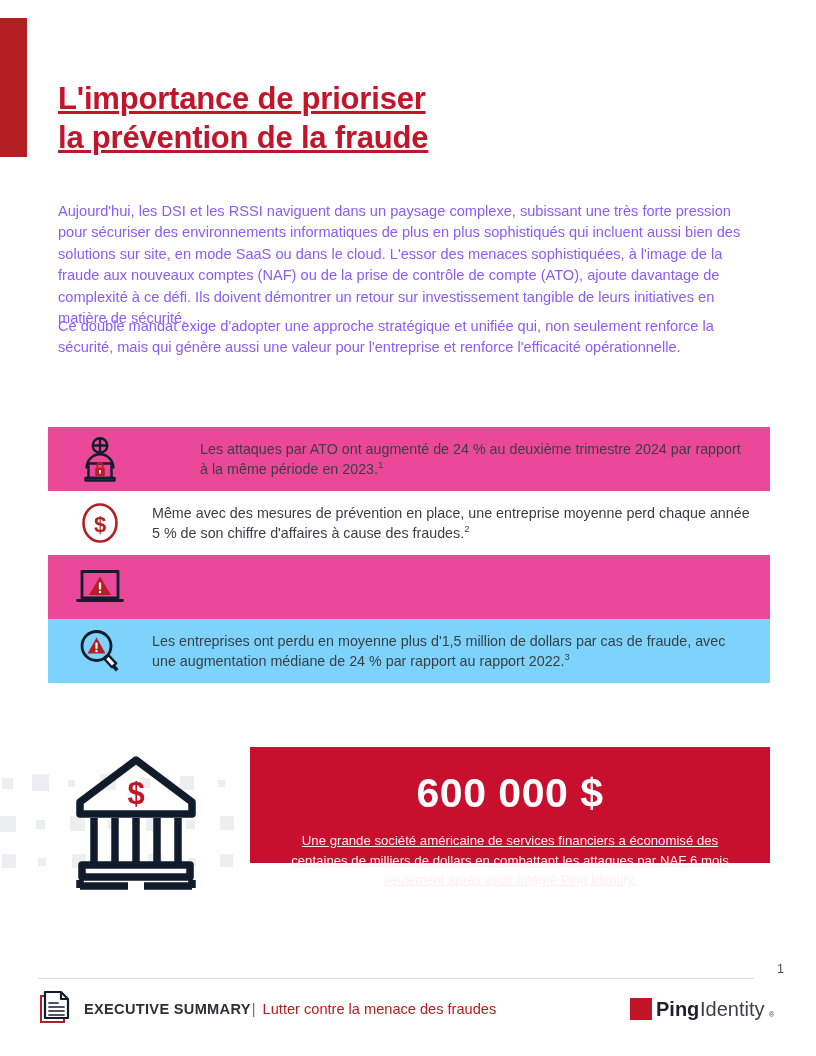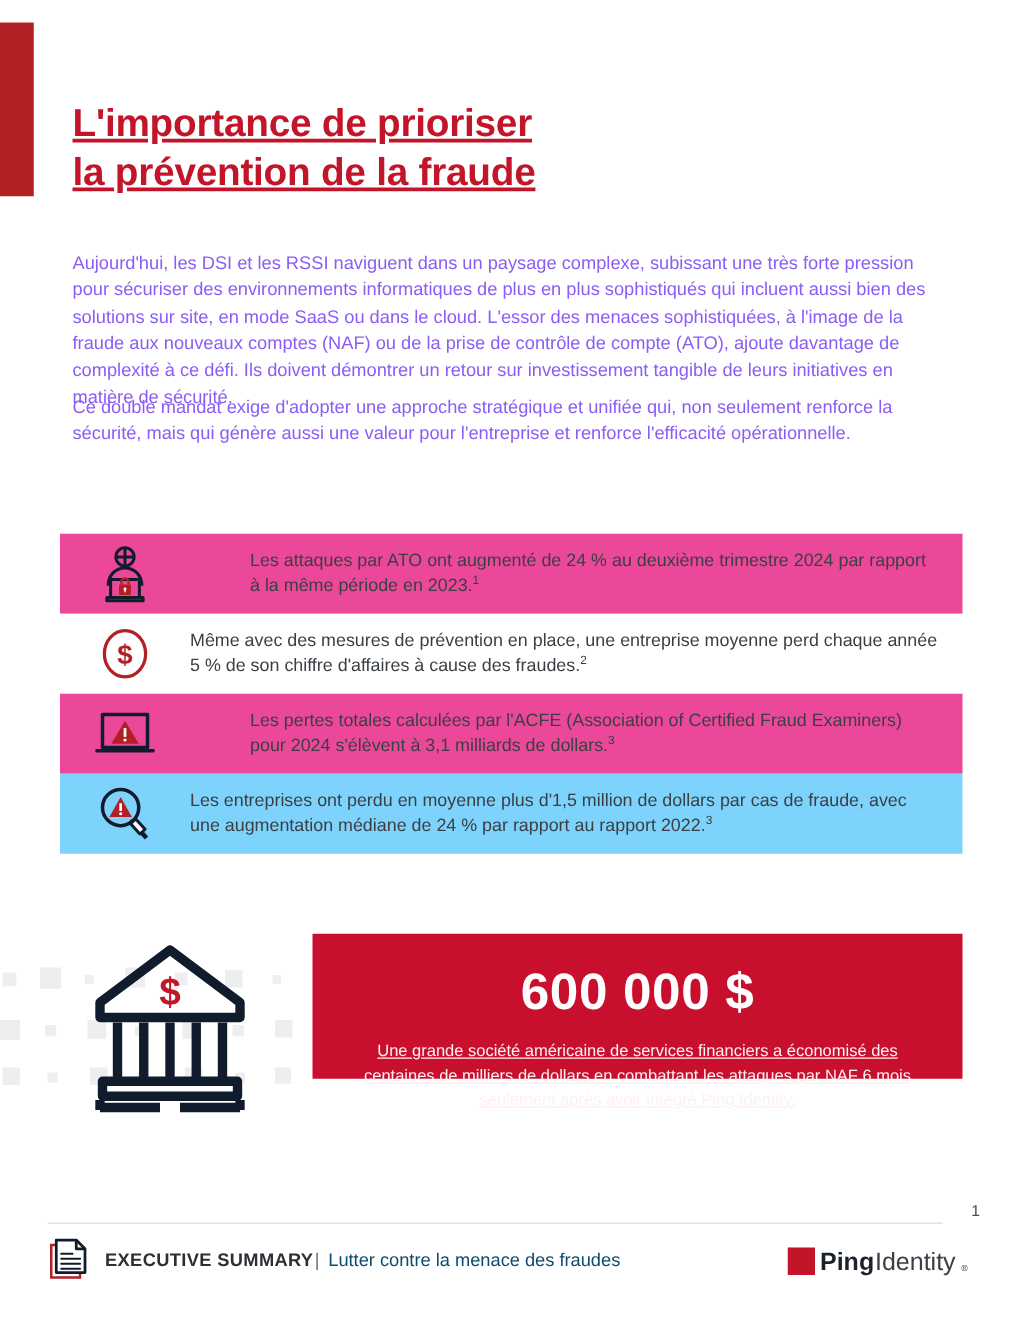--- a/index.html
+++ b/index.html
@@ -168,21 +168,21 @@
   .footer-text {
     font-size: 14.6px;
     color: #2b3035;
     white-space: nowrap;
   }
   .footer-text .label {
     font-weight: 600;
     letter-spacing: 0.3px;
   }
   .footer-text .sep { color: #6b7076; margin: 0 3px 0 1px; }
-  .footer-text .sub { color: #0c4a6e; }
+  .footer-text .sub { color: #b91c1c; }
   .footer-logo {
     margin-left: auto;
     display: flex;
     align-items: center;
   }
 </style>
 </head>
 <body>
 
 <div class="accent-bar"></div>
@@ -237,23 +237,20 @@
 
   <div class="stat-row shade-a">
     <div class="stat-icon">
       <svg width="52" height="44" viewBox="0 0 52 44" aria-hidden="true">
         <path d="M8 6.5h36v26.5H8z" fill="none" stroke="#101c2c" stroke-width="2.8" stroke-linejoin="round"></path>
         <path d="M3.5 35.5h45" fill="none" stroke="#101c2c" stroke-width="2.8" stroke-linecap="round"></path>
         <path d="M26 11.5l11 18.5H15z" fill="#b32024"></path>
         <rect x="24.9" y="17.5" width="2.2" height="7" fill="#ffffff"></rect>
         <circle cx="26" cy="27" r="1.25" fill="#ffffff"></circle>
       </svg>
-    </div>
-    <div class="stat-text">
-      <span>Les pertes totales calculées par l'ACFE (Association of Certified Fraud Examiners) pour 2024 s'élèvent à 3,1 milliards de dollars.</span><sup>3</sup>
     </div>
   </div>
 
   <div class="stat-row shade-c">
     <div class="stat-icon">
       <svg width="52" height="52" viewBox="0 0 52 52" aria-hidden="true">
         <circle cx="22.5" cy="21" r="14.5" fill="none" stroke="#101c2c" stroke-width="2.8"></circle>
         <path d="M31.5 32.5l10.5 11.5" fill="none" stroke="#101c2c" stroke-width="3.6" stroke-linecap="square"></path>
         <path d="M34.6 30.2l7.5 8.2-4.2 3.8-7.4-8.2z" fill="#ffffff" stroke="#101c2c" stroke-width="2.4" stroke-linejoin="round"></path>
         <path d="M22.5 12.5l9 16h-18z" fill="#b32024"></path>

